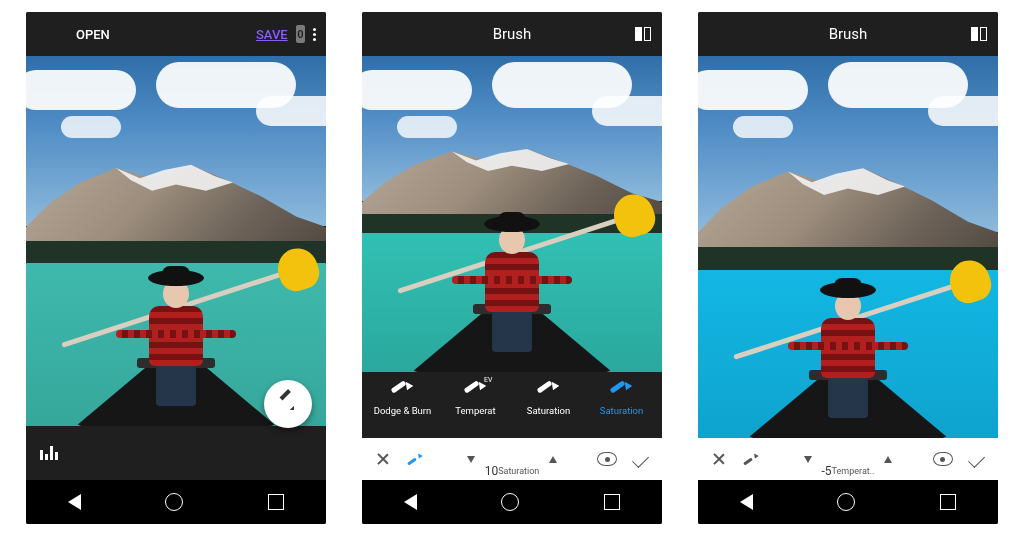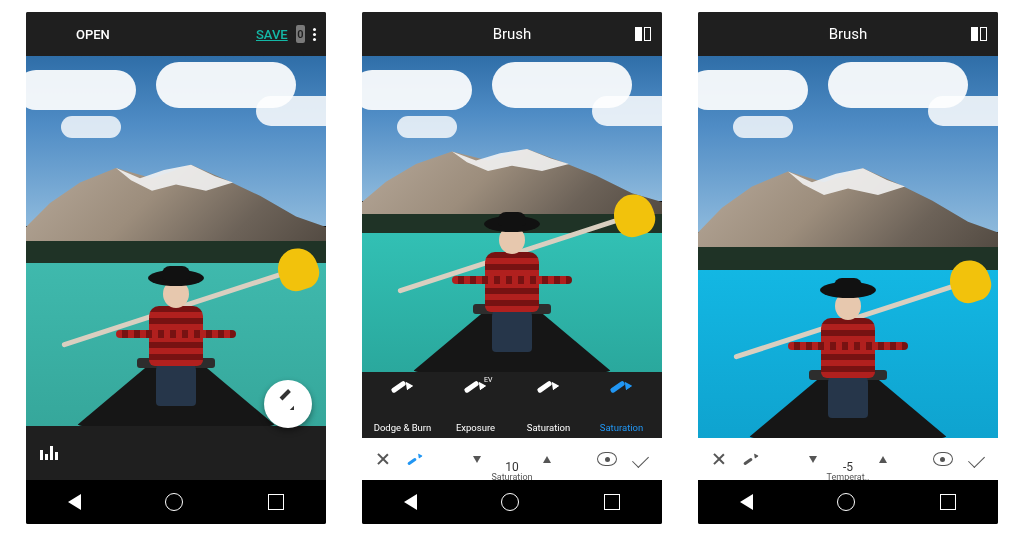--- a/index.html
+++ b/index.html
@@ -46,21 +46,21 @@
     font-weight: 400;
   }
   .topbar .left-slot, .topbar .right-slot {
     width: 60px;
     display: flex;
     align-items: center;
     gap: 8px;
     margin-left: 40px;
   }
   .topbar .right-slot { justify-content: flex-end; }
-  .save-label { color:#14b8a6; font-weight:500;text-decoration:underline; }
+  .save-label { color:#8b5cf6; font-weight:500;text-decoration:underline; }
   .layer-badge {
     width:18px; height:18px; background:#7a7a7a; color:#1f1f1f;
     display:flex; align-items:center; justify-content:center;
     font-size:11px; font-weight:600; border-radius:2px;
   }
   .kebab { display:flex; flex-direction:column; gap:2px; }
   .kebab span { width:3px; height:3px; background:#fff; border-radius:50%; }
   .compare-ic { width:18px; height:18px; position:relative; }
   .compare-ic::before, .compare-ic::after {
     content:""; position:absolute; width:7px; height:14px; top:2px;
@@ -154,37 +154,37 @@
   }
   .nav-tri { width:0; height:0; border-top:8px solid transparent; border-bottom:8px solid transparent; border-right:13px solid #fff; }
   .nav-circ { width:16px; height:16px; border:1.8px solid #fff; border-radius:50%; }
   .nav-sq   { width:14px; height:14px; border:1.8px solid #fff; }
 
   
   .brush-row {
     height:66px; background:#1f1f1f; color:#fff;
     display:flex; padding:8px 4px 2px; box-sizing:border-box;
   }
-  .brush-item { flex:1; display:flex; flex-direction:column; align-items:center; gap:22px; }
+  .brush-item { flex:1; display:flex; flex-direction:column; align-items:center; gap:5px; }
   .brush-item .lbl { font-size:9.5px; color:#fff; white-space:nowrap; }
   .brush-item.selected .lbl { color:#2196f3; }
   .brush-ic { width:26px; height:20px; position:relative; }
   .brush-body { position:absolute; left:2px; top:9px; width:16px; height:5px; background:#fff; transform:rotate(-35deg); transform-origin:left center; border-radius:2px; }
   .brush-tip  { position:absolute; right:4px; top:1px; width:8px; height:8px; background:#fff; transform:rotate(-35deg); clip-path:polygon(0 100%,100% 100%,50% 0); }
   .brush-item.selected .brush-body, .brush-item.selected .brush-tip { background:#2196f3; }
   .badge { position:absolute; right:-4px; top:-4px; font-size:7px; background:transparent; color:#fff; }
 
   
   .ctrl {
     height:42px; background:#fff; display:flex; align-items:center; justify-content:space-between; padding:0 14px;
   }
   .ctrl-side { width:56px; display:flex; align-items:center; gap:16px; }
   .ctrl-side.right { justify-content:flex-end; }
   .ctrl-mid { display:flex; align-items:center; gap:10px; }
-  .ctrl-val { display:flex; flex-direction:column; align-items:center; line-height:1;margin-top:24px; }
+  .ctrl-val { display:flex; align-items:center; line-height:1;margin-top:24px; }
   .ctrl-val .num { font-size:12px; color:#333; }
   .ctrl-val .lab { font-size:9px; color:#555; }
   .x-ic { position:relative; width:14px; height:14px; }
   .x-ic::before,.x-ic::after{content:"";position:absolute;left:6px;top:0;width:1.6px;height:14px;background:#555;}
   .x-ic::before{transform:rotate(45deg);} .x-ic::after{transform:rotate(-45deg);}
   .mini-brush { width:16px; height:14px; position:relative; }
   .mini-brush::before{content:"";position:absolute;left:1px;top:8px;width:10px;height:3px;background:#2196f3;transform:rotate(-35deg);border-radius:2px;}
   .mini-brush::after {content:"";position:absolute;right:0;top:1px;width:5px;height:5px;background:#2196f3;transform:rotate(-35deg);clip-path:polygon(0 100%,100% 100%,50% 0);}
   .mini-brush.gray::before,.mini-brush.gray::after{background:#555;}
   .arrow-d,.arrow-u{width:0;height:0;border-left:4px solid transparent;border-right:4px solid transparent;}
@@ -299,21 +299,21 @@
             <span class="brush-tip"></span>
           </span>
         <span class="lbl">Dodge &amp; Burn</span>
       </div>
       <div class="brush-item">
         <span class="brush-ic">
             <span class="brush-body"></span>
             <span class="brush-tip"></span>
             <span class="badge">EV</span>
           </span>
-        <span class="lbl">Exposure</span>
+        <span class="lbl">Temperat</span>
       </div>
       <div class="brush-item">
         <span class="brush-ic">
             <span class="brush-body"></span>
             <span class="brush-tip"></span>
           </span>
         <span class="lbl">Saturation</span>
       </div>
       <div class="brush-item selected">
         <span class="brush-ic">

